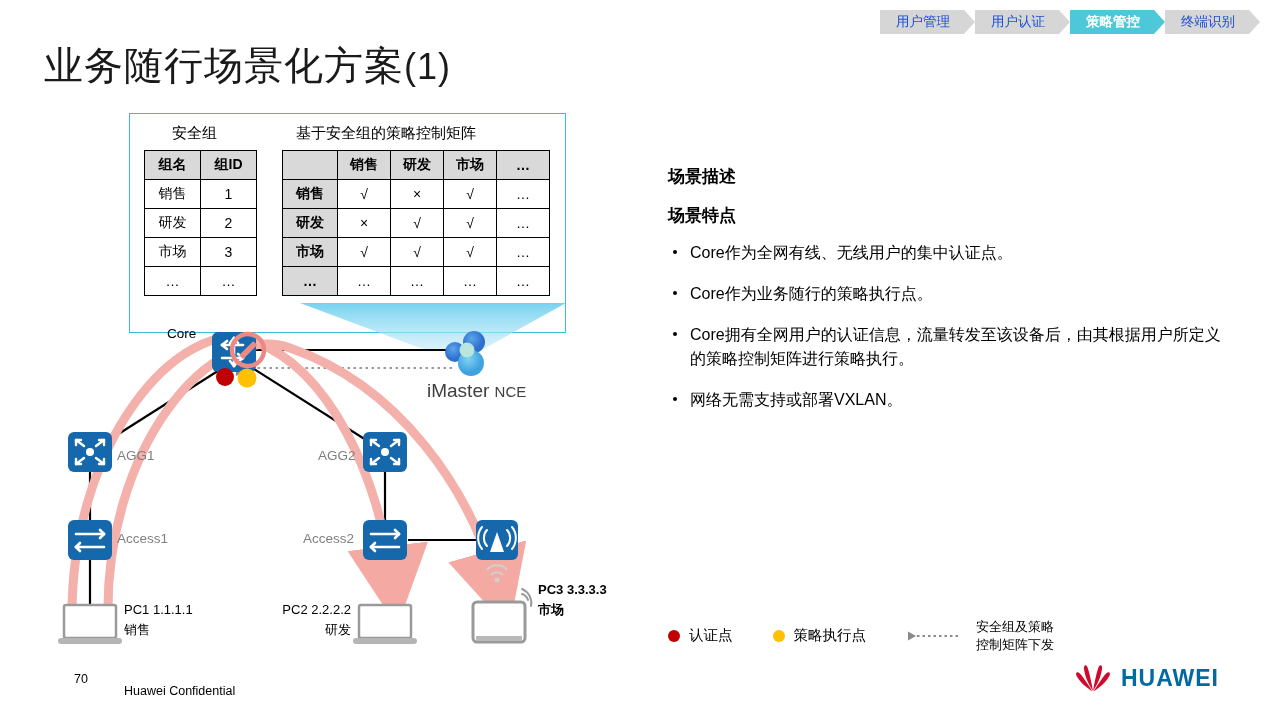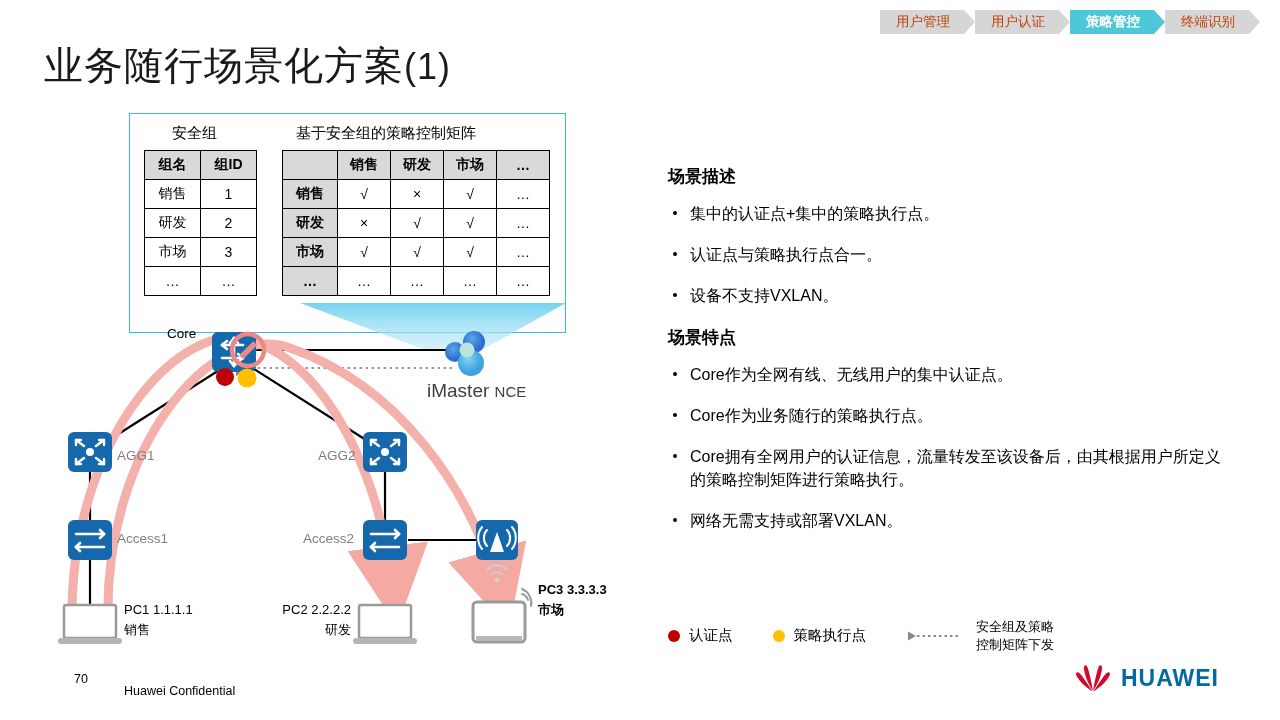--- a/index.html
+++ b/index.html
@@ -6,21 +6,21 @@
   body{
     width:1280px;height:720px;background:#fff;overflow:hidden;position:relative;
     font-family:"Liberation Sans","DejaVu Sans",sans-serif;color:#000;
   }
 
   
   #breadcrumb{position:absolute;left:880px;top:10px;display:flex;align-items:stretch;height:24px;}
   .crumb{
     position:relative;height:24px;display:flex;align-items:center;justify-content:center;
     padding:0 14px 0 16px;font-size:13.5px;line-height:1;white-space:nowrap;
-    background:#d6d6d6;color:#c2410c;margin-right:11px;
+    background:#d6d6d6;color:#1d4ed8;margin-right:11px;
   }
   .crumb:after{
     content:"";position:absolute;left:100%;top:0;width:0;height:0;
     border-top:12px solid transparent;border-bottom:12px solid transparent;
     border-left:11px solid #d6d6d6;
   }
   .crumb.active{background:#4ec8d8;color:#ffffff;font-weight:bold;}
   .crumb.active:after{border-left-color:#4ec8d8;}
   .crumb:last-child{margin-right:0;}
 
@@ -367,25 +367,20 @@
   <div>PC2 2.2.2.2</div>
   <div>研发</div>
 </div>
 <div class="pclabel" style="left:538px;top:580px;font-weight:bold;">
   <div>PC3 3.3.3.3</div>
   <div>市场</div>
 </div>
 
 <div id="rightcol">
   <div class="sec-h">场景描述</div>
-  <ul class="bl">
-    <li>集中的认证点+集中的策略执行点。</li>
-    <li>认证点与策略执行点合一。</li>
-    <li>设备不支持VXLAN。</li>
-  </ul>
   <div class="sec-h second">场景特点</div>
   <ul class="bl">
     <li>Core作为全网有线、无线用户的集中认证点。</li>
     <li>Core作为业务随行的策略执行点。</li>
     <li>Core拥有全网用户的认证信息，流量转发至该设备后，由其根据用户所定义的策略控制矩阵进行策略执行。</li>
     <li>网络无需支持或部署VXLAN。</li>
   </ul>
 </div>
 
 <div id="legend">

